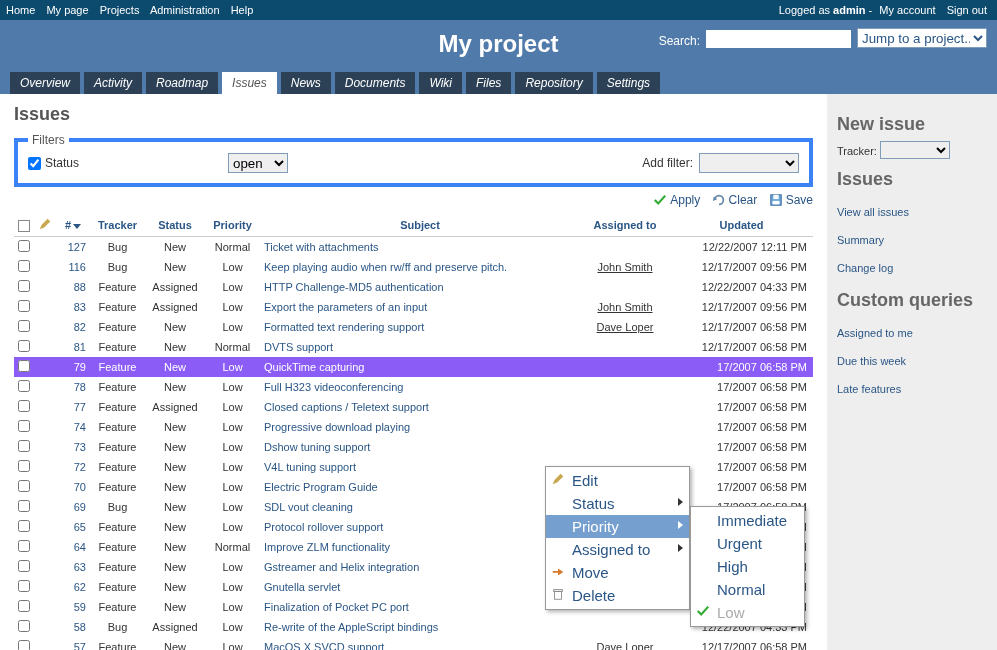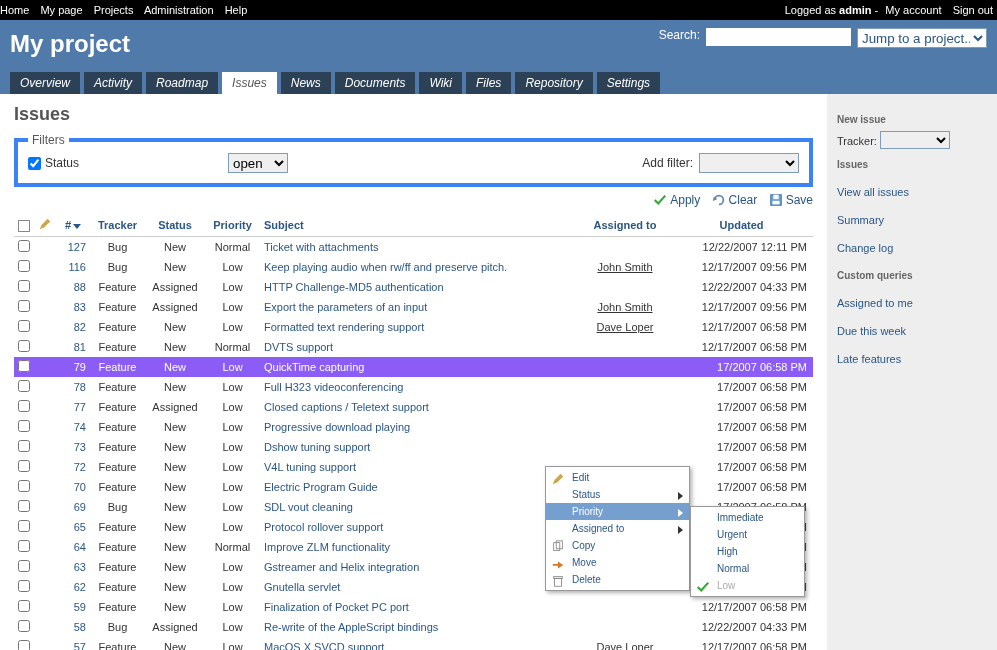--- a/index.html
+++ b/index.html
@@ -1,41 +1,41 @@
 <!DOCTYPE html>
 <html><head>
 <meta charset="utf-8">
 <style>
 * { margin:0; padding:0; box-sizing:border-box; }
 body { font-family: Verdana, Arial, sans-serif; font-size:12px; color:#333; background:#fff; width:997px; }
 a { color:#2A5685; text-decoration:none; }
 
 
-#top-menu { background:#000000; color:#fff; height:20px; padding:2px 0; display:flex; justify-content:space-between; align-items:center; font-size:11px; }
+#top-menu { background:#0c4a6e; color:#fff; height:20px; padding:2px 6px; display:flex; justify-content:space-between; align-items:center; font-size:11px; }
 #top-menu a { color:#fff; margin-right:8px; }
 #logged { color:#fff; }
 #logged a { margin:0 4px; }
 
 
 #header { background:#507AAA; color:#fff; padding:6px 10px 0 10px; position:relative; min-height:56px; }
-#header h1 { font-size:24px; font-weight:bold; padding:4px 0 10px 0; font-family: "Trebuchet MS", Verdana, sans-serif; }
-#quick-search { position:absolute; right:10px; top:8px; display:flex; align-items:flex-start; gap:6px; color:#fff; }
+#header h1 { font-size:24px; font-weight:bold; padding:4px 0 10px 0; font-family: "Trebuchet MS", Verdana, sans-serif; text-align: center; }
+#quick-search { position:absolute; right:10px; top:8px; display:flex; align-items:flex-end; gap:6px; color:#fff; }
 #quick-search input { height:18px; width:145px; border:1px solid #fff; }
 #quick-search select { height:20px; width:130px; background:#fff; border:1px solid #7F9DB9; color:#2A5685; }
 
 
 #main-menu { display:flex; gap:4px; padding:0 0 0 0; margin-top:4px;font-style:italic;}
 #main-menu a { background:#2C4056; color:#fff; padding:4px 10px; font-size:12px; display:inline-block; }
 #main-menu a.selected { background:#fff; color:#555; }
 
 
 #main { display:flex; }
 #content { flex:1; padding:10px 14px; }
 #sidebar { width:170px; background:#EEE; padding:10px; font-size:11px; }
-#sidebar h3 { font-size:10px; color:#666; margin:10px 0 6px 0; border:none; font-weight:bold;}
+#sidebar h3 { font-size:18px; color:#666; margin:10px 0 6px 0; border:none; font-weight:bold;}
 #sidebar a { display:block; color:#2A5685; margin:16px 0;}
 #sidebar select { width:70px; border:1px solid #7F9DB9; height:18px;}
 
 h2#issues-h2 { font-size:18px; color:#555; margin-bottom:8px; font-family:"Trebuchet MS",Verdana,sans-serif;}
 
 
 fieldset#filters { border:4px solid #3b82f6; padding:6px 10px 10px 10px; margin-bottom:6px;}
 fieldset#filters legend { color:#555; padding:0 4px;}
 #filters-row { display:flex; align-items:center; }
 #filters-row .status-cb { display:flex; align-items:center; gap:4px; width:200px;}
@@ -45,37 +45,37 @@
 #filters-row .addf select { border:1px solid #7F9DB9; height:20px; width:100px;}
 
 
 #buttons { text-align:right; margin:4px 0; }
 #buttons a { color:#2A5685; margin-left:8px; display:inline-flex; align-items:center; gap:3px;}
 .icon { display:inline-block; width:14px; height:14px; }
 
 
 table.issues { width:100%; border-collapse:collapse; font-size:11px;}
 table.issues th { color:#2A5685; padding:3px 4px; border-bottom:1px solid #ccc; text-align:center; font-weight:bold; background:#fff;}
-table.issues th.subject { text-align:left; width:320px;}
+table.issues th.subject { text-align:center; width:320px;}
 table.issues td { padding:3px 4px; border-bottom:0; text-align:center; }
 table.issues td.subject { text-align:left; color:#2A5685;}
 table.issues td.updated { text-align:right; color:#333; padding-right:6px;}
 table.issues tr.selected td { background:#8b5cf6; color:#fff; }
 table.issues tr.selected td.subject { color:#fff; }
 table.issues td.cb { width:18px;}
 table.issues td.id { width:34px; color:#2A5685; text-align:right;}
 table.issues td.tracker { width:55px;}
 table.issues td.status { width:60px;margin-left:16px;}
 table.issues td.priority { width:55px;}
 table.issues td.assigned { width:90px;text-decoration:underline;}
 table.issues th.cb { width:18px;}
 input.row-cb{ width:12px;height:12px;}
 
 
-.ctx { position:absolute; background:#fff; border:1px solid #999; box-shadow:2px 2px 4px rgba(0,0,0,0.3); font-size:10px; z-index:100; padding:2px 0;}
+.ctx { position:absolute; background:#fff; border:1px solid #999; box-shadow:2px 2px 4px rgba(0,0,0,0.3); font-size:15px; z-index:100; padding:2px 0;}
 .ctx .item { padding:3px 24px 3px 26px; position:relative; color:#2A5685; white-space:nowrap;}
 .ctx .item.hov { background:#759FCF; color:#fff;}
 .ctx .item .arrow-r { position:absolute; right:6px; top:6px; width:0;height:0;border-top:4px solid transparent;border-bottom:4px solid transparent;border-left:5px solid #333;}
 .ctx .item.hov .arrow-r { border-left-color:#fff;}
 .ctx .item .ci { position:absolute; left:5px; top:3px; width:14px; height:14px;}
 .ctx .item.disabled { color:#aaa;}
 #ctx1 { left:545px; top:372px; width:145px;}
 #ctx2 { left:690px; top:412px; width:115px;}
 
 
@@ -425,24 +425,20 @@
     </table>
 
     <div class="ctx" id="ctx1">
       <div class="item"><span class="ci"><svg class="icon pencil" viewBox="0 0 16 16">
               <path fill="currentColor" d="M2 14 L4 9 L11 2 L14 5 L7 12 Z"></path>
             </svg></span><span>Edit</span></div>
       <div class="item"><span>Status</span><span class="arrow-r"></span></div>
       <div class="item hov"><span>Priority</span><span class="arrow-r"></span></div>
       <div class="item"><span>Assigned to</span><span class="arrow-r"></span></div>
       <div class="item"><span class="ci"><svg class="icon" viewBox="0 0 16 16">
-              <rect x="3" y="3" width="7" height="9" fill="none" stroke="#888"></rect>
-              <rect x="6" y="1" width="7" height="9" fill="none" stroke="#888"></rect>
-            </svg></span><span>Copy</span></div>
-      <div class="item"><span class="ci"><svg class="icon" viewBox="0 0 16 16">
               <path fill="#D87A2A" d="M2 8 L8 8 L8 5 L14 9 L8 13 L8 10 L2 10 Z"></path>
             </svg></span><span>Move</span></div>
       <div class="item"><span class="ci"><svg class="icon" viewBox="0 0 16 16">
               <rect x="4" y="5" width="8" height="9" fill="none" stroke="#888"></rect>
               <rect x="3" y="3" width="10" height="2" fill="none" stroke="#888"></rect>
             </svg></span><span>Delete</span></div>
     </div>
     <div class="ctx" id="ctx2">
       <div class="item">Immediate</div>
       <div class="item">Urgent</div>

